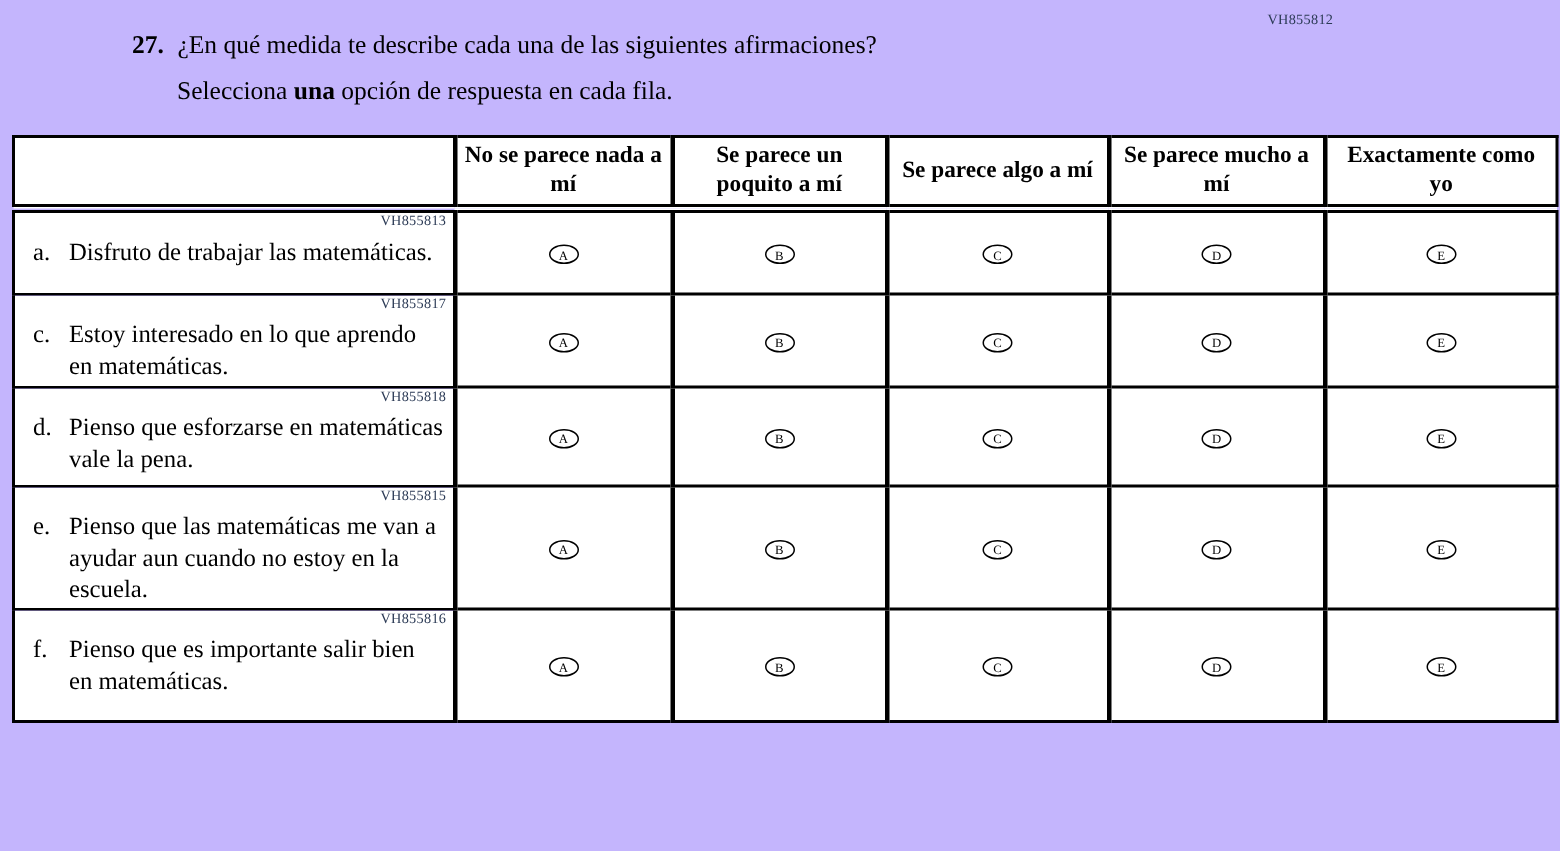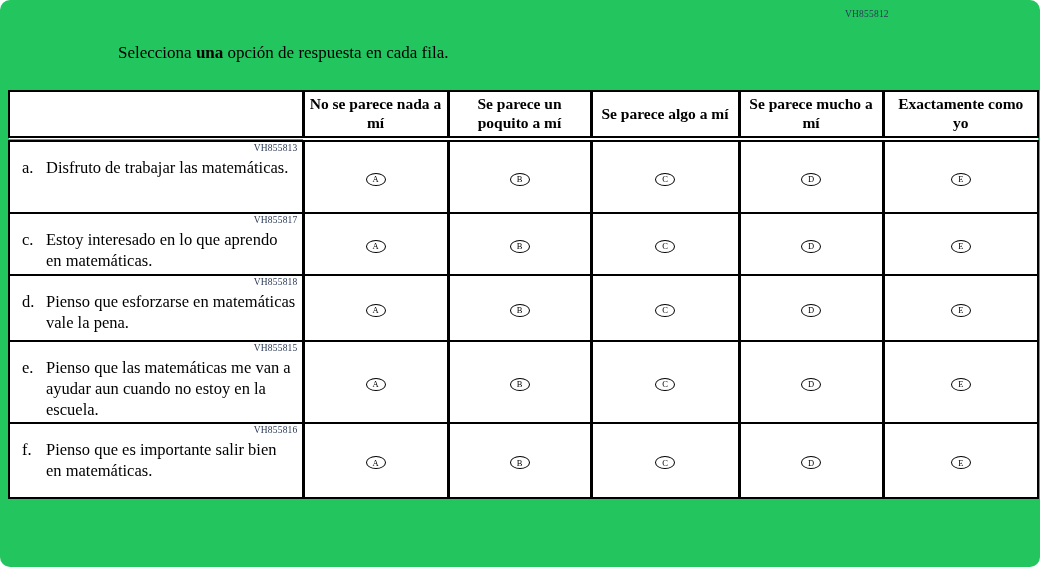--- a/index.html
+++ b/index.html
@@ -1,44 +1,43 @@
 <!DOCTYPE html>
 <html><head>
 <meta charset="utf-8">
 <style>
   * { margin:0; padding:0; box-sizing:border-box; }
   html,body { background:#ffffff; }
   .page {
     position:relative;
     width:1040px; height:567px;
-    background:#22c55e;
+    background:#c4b5fd;
     font-family:"Liberation Serif", serif;
     color:#000;
     overflow:hidden;
-    border-radius:10px;
   }
 
   
   .vh-code {
     font-family:"Liberation Serif", serif;
     font-size:9.5px;
     letter-spacing:0.2px;
   }
   .vh-code.top {
     position:absolute; left:845px; top:9px;
   }
 
   
   .question {
     position:absolute; left:88px; top:19px;
     font-size:17px; line-height:22px;
   }
   .qline1 { white-space:nowrap; }
   .qnum { font-weight:bold; margin-right:9px; }
-  .instruction { margin-left:30px; margin-top:23px; white-space:nowrap; }
+  .instruction { margin-left:30px; margin-top:9px; white-space:nowrap; }
 
   
   table.matrix {
     position:absolute; left:8px; top:90px;
     width:1029px;
     border-collapse:collapse;
     table-layout:fixed;
     font-family:"Liberation Serif", serif;
   }
   table.matrix th, table.matrix td {
@@ -47,21 +46,21 @@
   }
   table.matrix th.opt-h, table.matrix td.opt { border-left:3px solid #000; }
   table.matrix thead th {
     height:48px;
     font-size:15.5px; font-weight:bold;
     text-align:center; vertical-align:middle;
     line-height:1.22;
     border-bottom:6px double #000;
     padding:2px 4px;
   }
-  tbody tr:nth-child(1) td { height:74px;margin-top:48px; }
+  tbody tr:nth-child(1) td { height:57px;margin-top:48px; }
   tbody tr:nth-child(2) td { height:62px; }
   tbody tr:nth-child(3) td { height:66px; }
   tbody tr:nth-child(4) td { height:80px; }
   tbody tr:nth-child(5) td { height:75px; }
   tbody tr:nth-child(6) td { height:80px;text-align:center; }
 
   td.stmt {
     position:relative;
     vertical-align:top;
     font-size:16.5px;
@@ -92,20 +91,23 @@
   }
 </style>
 </head>
 <body>
 
 <div class="page">
 
   <div class="vh-code top" style="color: rgb(43, 58, 85);">VH855812</div>
 
   <div class="question">
+    <div class="qline1">
+      <span class="qnum">27.</span><span>¿En qué medida te describe cada una de las siguientes afirmaciones?</span>
+    </div>
     <div class="instruction">
       <span>Selecciona </span><b>una</b><span> opción de respuesta en cada fila.</span>
     </div>
   </div>
 
   <table class="matrix">
     <colgroup>
       <col style="width:294px">
       <col style="width:145px">
       <col style="width:143px">

